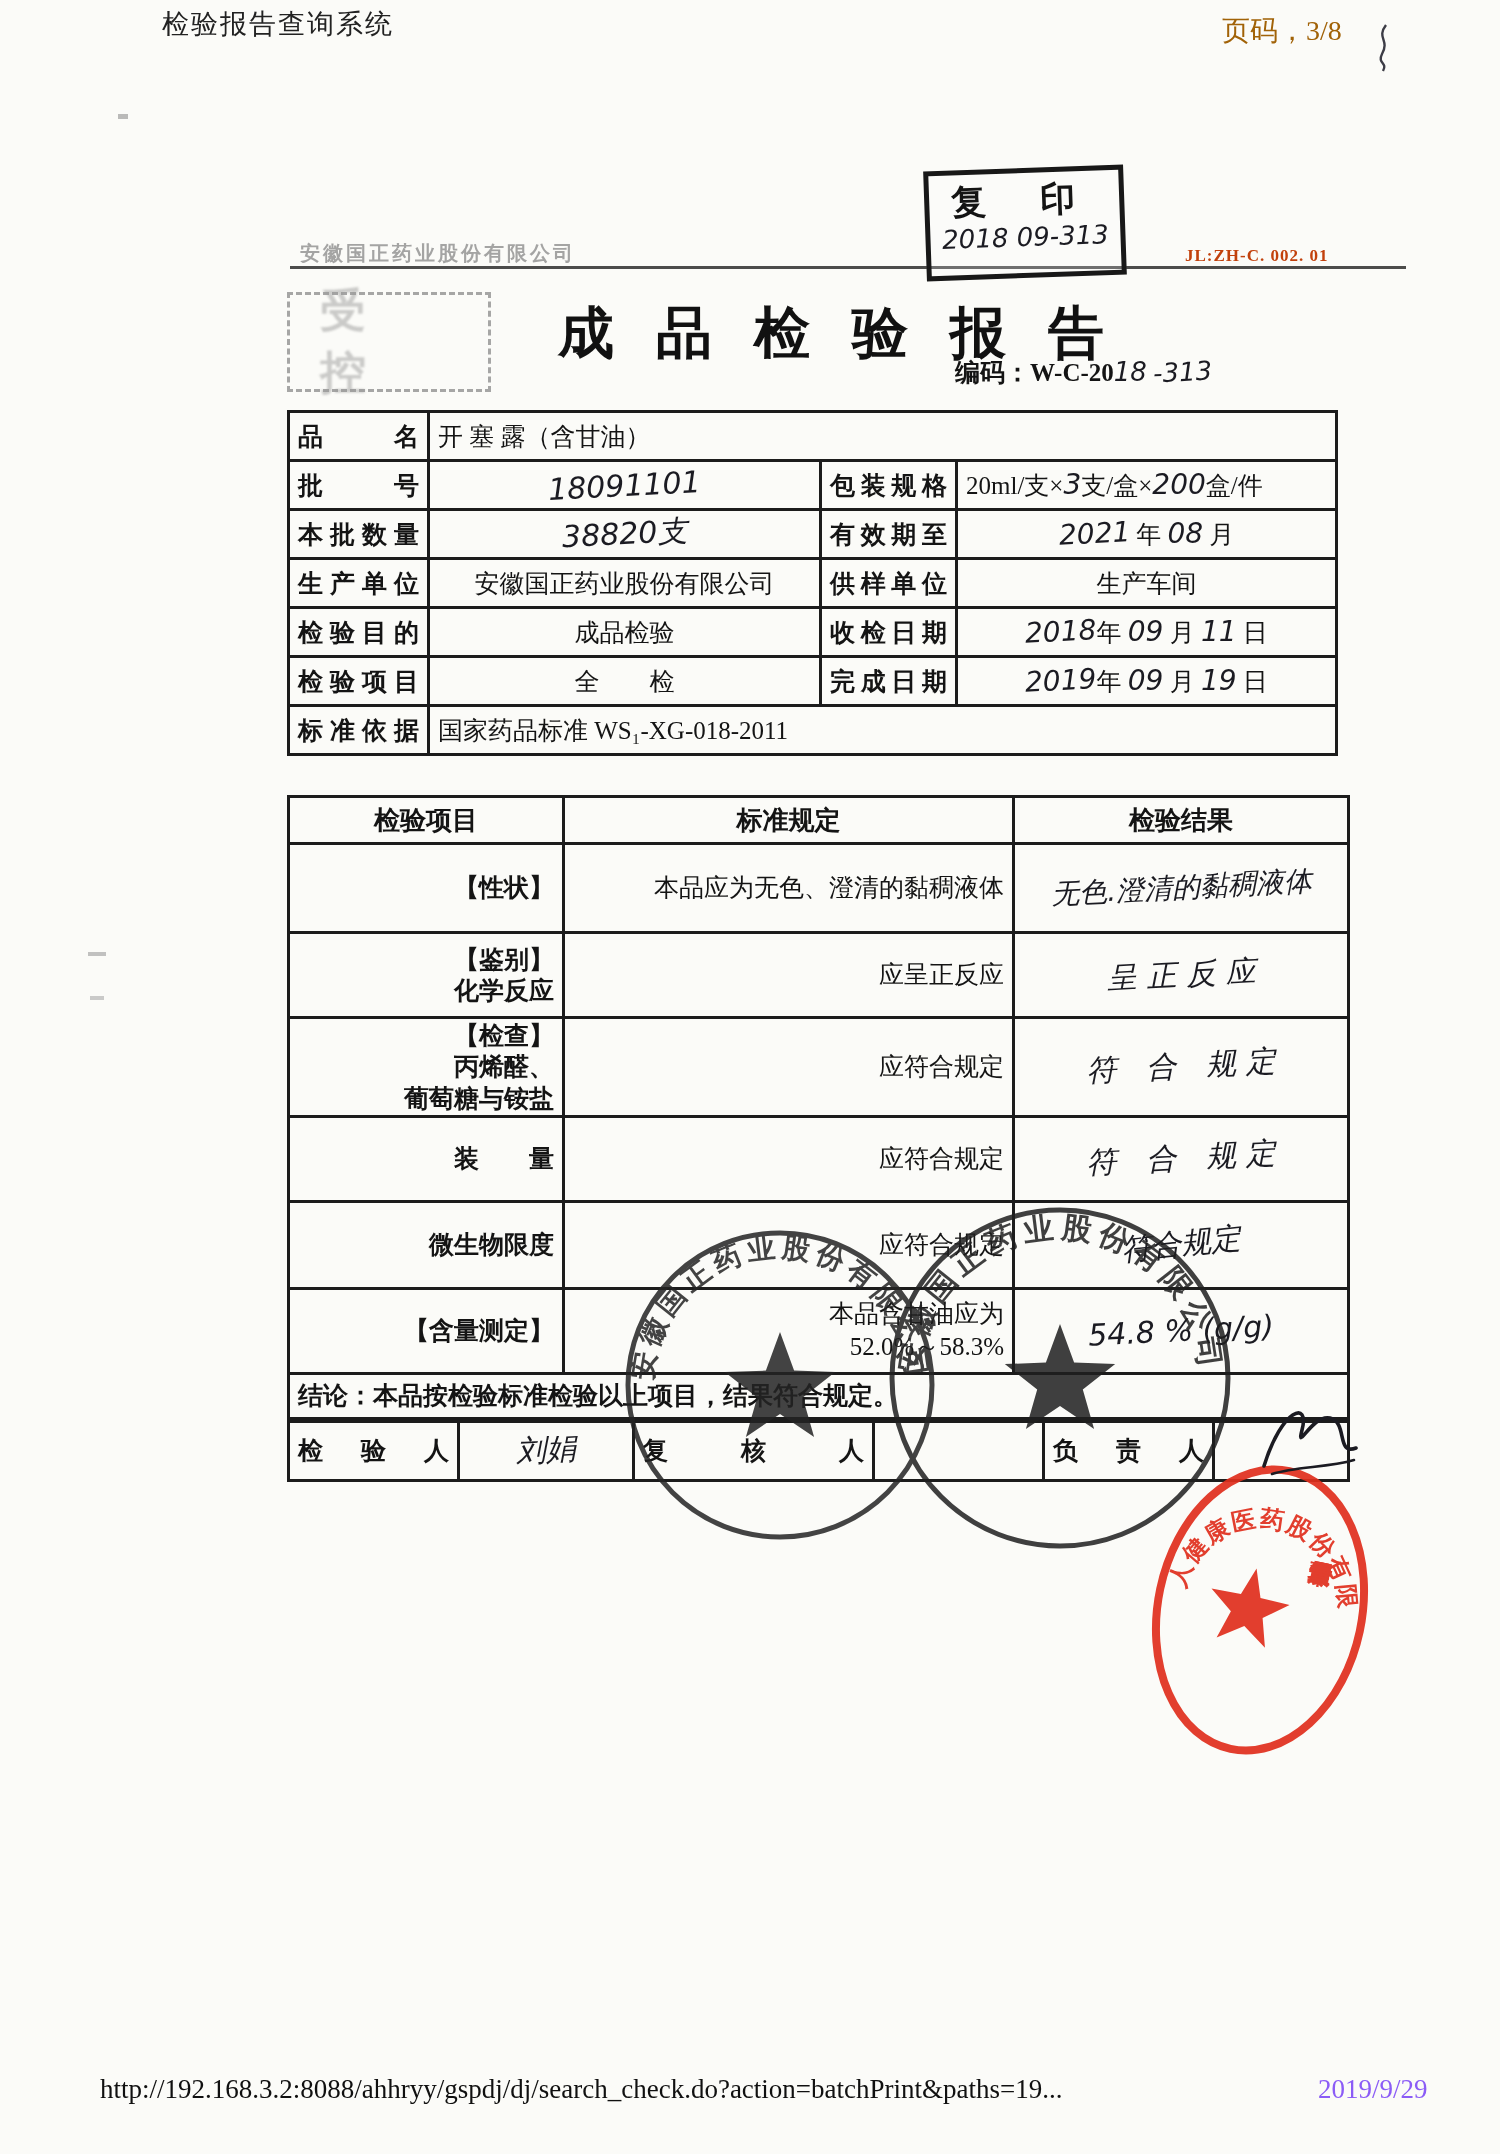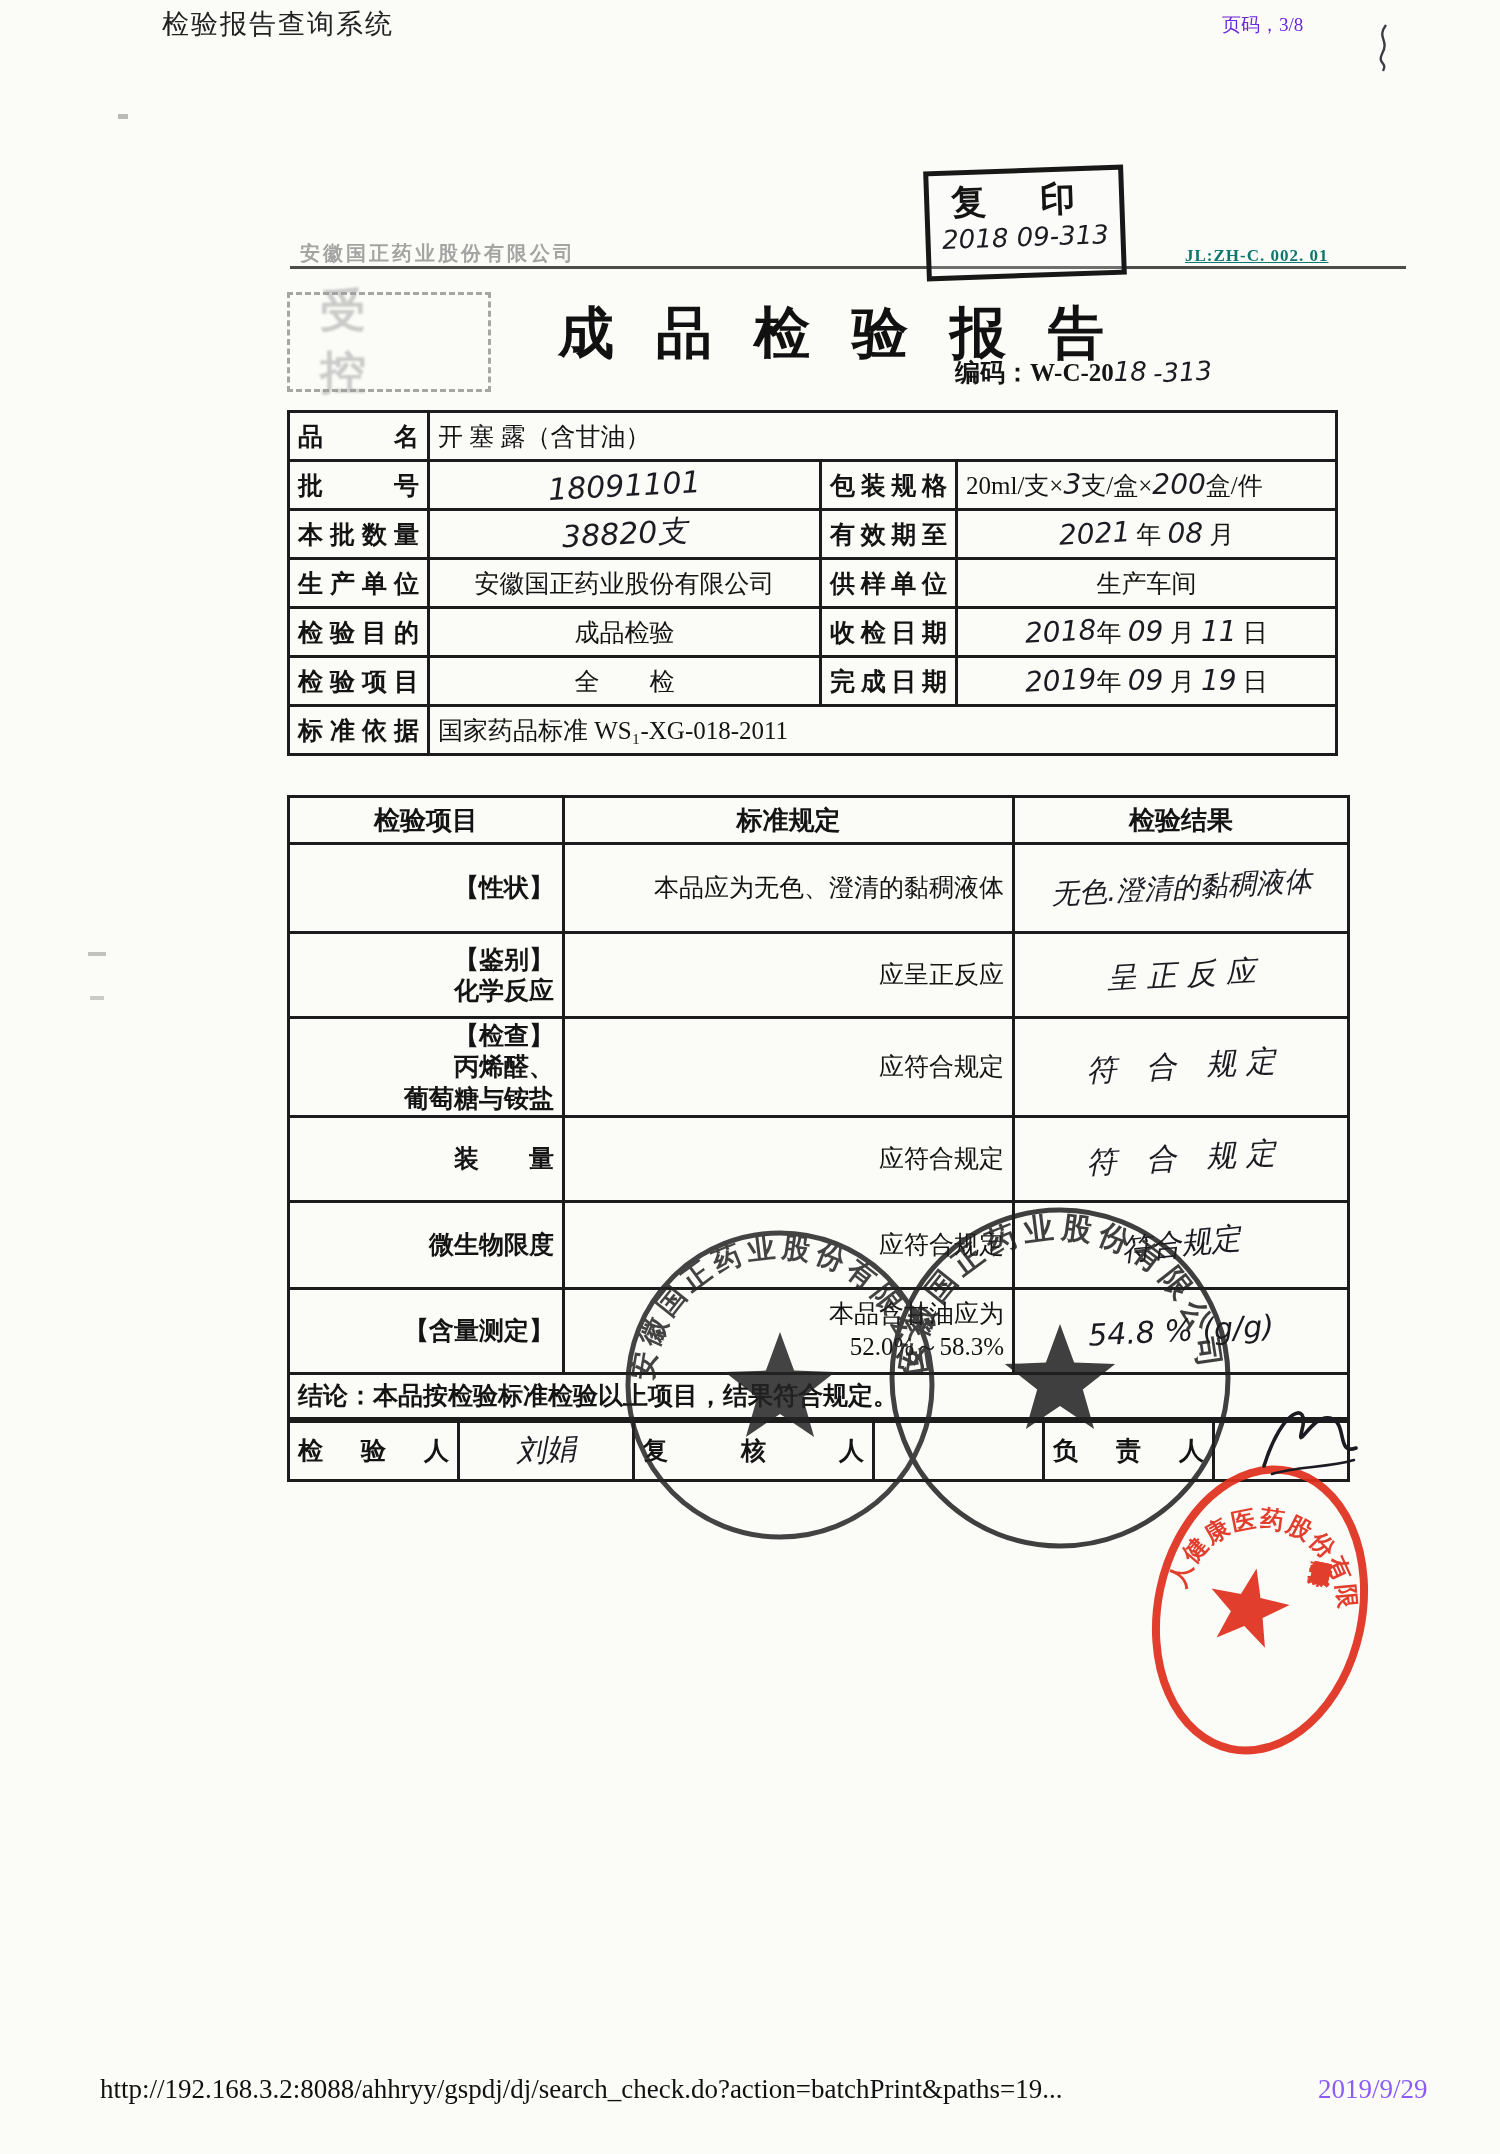--- a/index.html
+++ b/index.html
@@ -6,37 +6,37 @@
   body{
     width:1500px;height:2154px;position:relative;overflow:hidden;
     background:#fbfbf8;
     font-family:"Liberation Serif","DejaVu Serif",serif;
     color:#141414;
   }
   .abs{position:absolute;}
 
   
   .app-title{left:162px;top:6px;font-size:27px;letter-spacing:2px;color:#222;}
-  .page-label{left:1222px;top:12px;font-size:19px;color:#6d28d9;}
+  .page-label{left:1222px;top:12px;font-size:28px;color:#a16207;}
   .hand-mark{left:1372px;top:22px;}
   .footer-url{left:100px;top:2074px;font-size:27px;color:#101010;}
   .footer-date{left:1318px;top:2074px;font-size:27px;color:#8b5cf6;}
 
   
   .letterhead{left:300px;top:240px;font-size:20px;letter-spacing:3px;color:#8f8f8f;
               opacity:.8;filter:blur(.5px);font-weight:600;}
   .letterhead-line{left:290px;top:266px;width:1116px;height:3px;background:#2d2d2d;opacity:.85;}
 
   
   .copy-stamp{left:925px;top:168px;width:190px;height:100px;border:5px solid #181818;
               transform:rotate(-2deg);text-align:center;background:rgba(255,255,255,.2);}
   .copy-stamp .cs-label{font-size:35px;font-weight:700;letter-spacing:22px;margin-top:4px;
               font-family:"Liberation Sans",sans-serif;}
   .copy-stamp .cs-num{font-size:26px;margin-top:-2px;}
-  .doc-code{left:1185px;top:246px;font-size:17px;font-weight:700;letter-spacing:1px;color:#0f766e;text-decoration:underline;}
+  .doc-code{left:1185px;top:246px;font-size:17px;font-weight:700;letter-spacing:1px;color:#c2410c;}
   .controlled-stamp{left:287px;top:292px;width:198px;height:94px;border:3px dashed #8a8a8a;
               opacity:.75;display:flex;align-items:center;justify-content:center;}
   .controlled-stamp span{font-size:46px;color:#7a7a7a;letter-spacing:34px;padding-left:30px;
               opacity:.5;filter:blur(1.2px);font-weight:700;}
 
   
   .report-title{left:468px;top:296px;width:740px;text-align:center;font-size:56px;
               font-weight:700;letter-spacing:14px;color:#111;}
   .report-code{left:955px;top:356px;font-size:25px;font-weight:600;}
 

